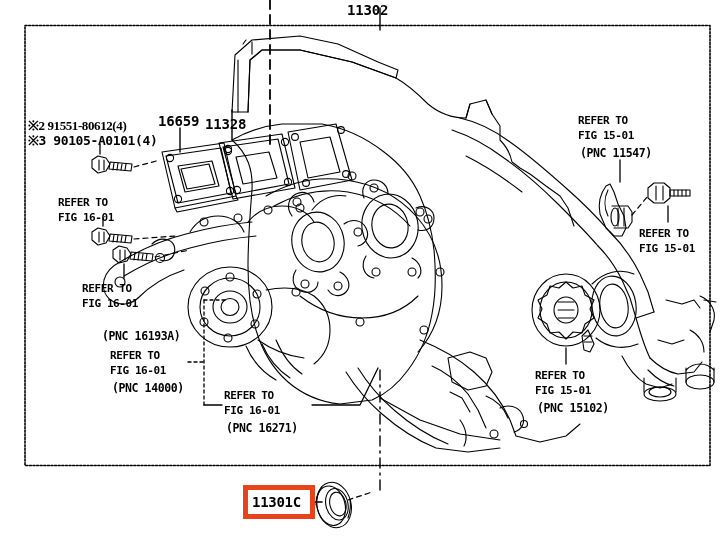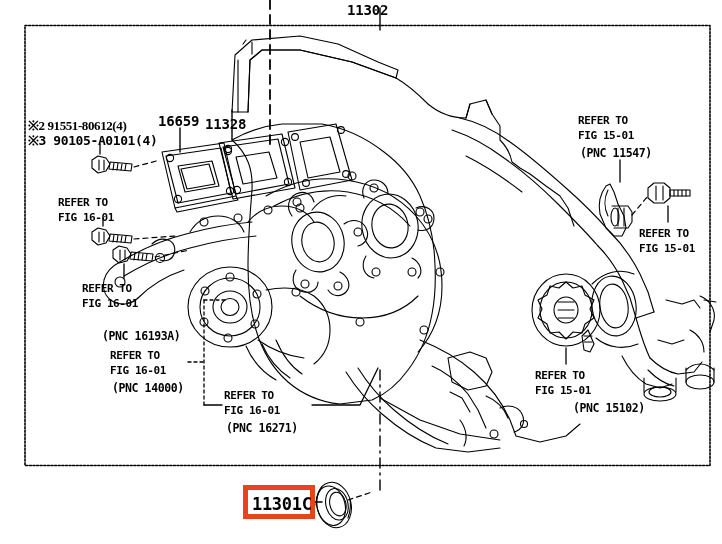--- a/index.html
+++ b/index.html
@@ -45,21 +45,21 @@
     border: 5px solid #e8441c;
     background: #ffffff;
     box-sizing: border-box;
   }
   #callout-label {
     position: absolute;
     left: 252px;
     top: 494px;
     width: 56px;
     text-align: left;
-    font-size: 17px;
+    font-size: 14px;
     font-weight: bold;
     color: #000;
     font-family: "DejaVu Sans Mono", "Liberation Mono", monospace;
     letter-spacing: -0.3px;
   }
 </style>
 </head>
 <body>
 
 <div id="page">
@@ -359,15 +359,15 @@
 
   <div class="lbl ref" style="left:578px; top:115px;">REFER TO</div>
   <div class="lbl ref" style="left:578px; top:130px;">FIG 15-01</div>
   <div class="lbl pnc" style="left:580px; top:147px;">(PNC 11547)</div>
 
   <div class="lbl ref" style="left:639px; top:228px;">REFER TO</div>
   <div class="lbl ref" style="left:639px; top:243px;">FIG 15-01</div>
 
   <div class="lbl ref" style="left:535px; top:370px;">REFER TO</div>
   <div class="lbl ref" style="left:535px; top:385px;">FIG 15-01</div>
-  <div class="lbl pnc" style="left:537px; top:402px;margin-left:36px;">(PNC 15102)</div>
+  <div class="lbl pnc" style="left:537px; top:402px;">(PNC 15102)</div>
 
 </div>
 
 </body></html>

